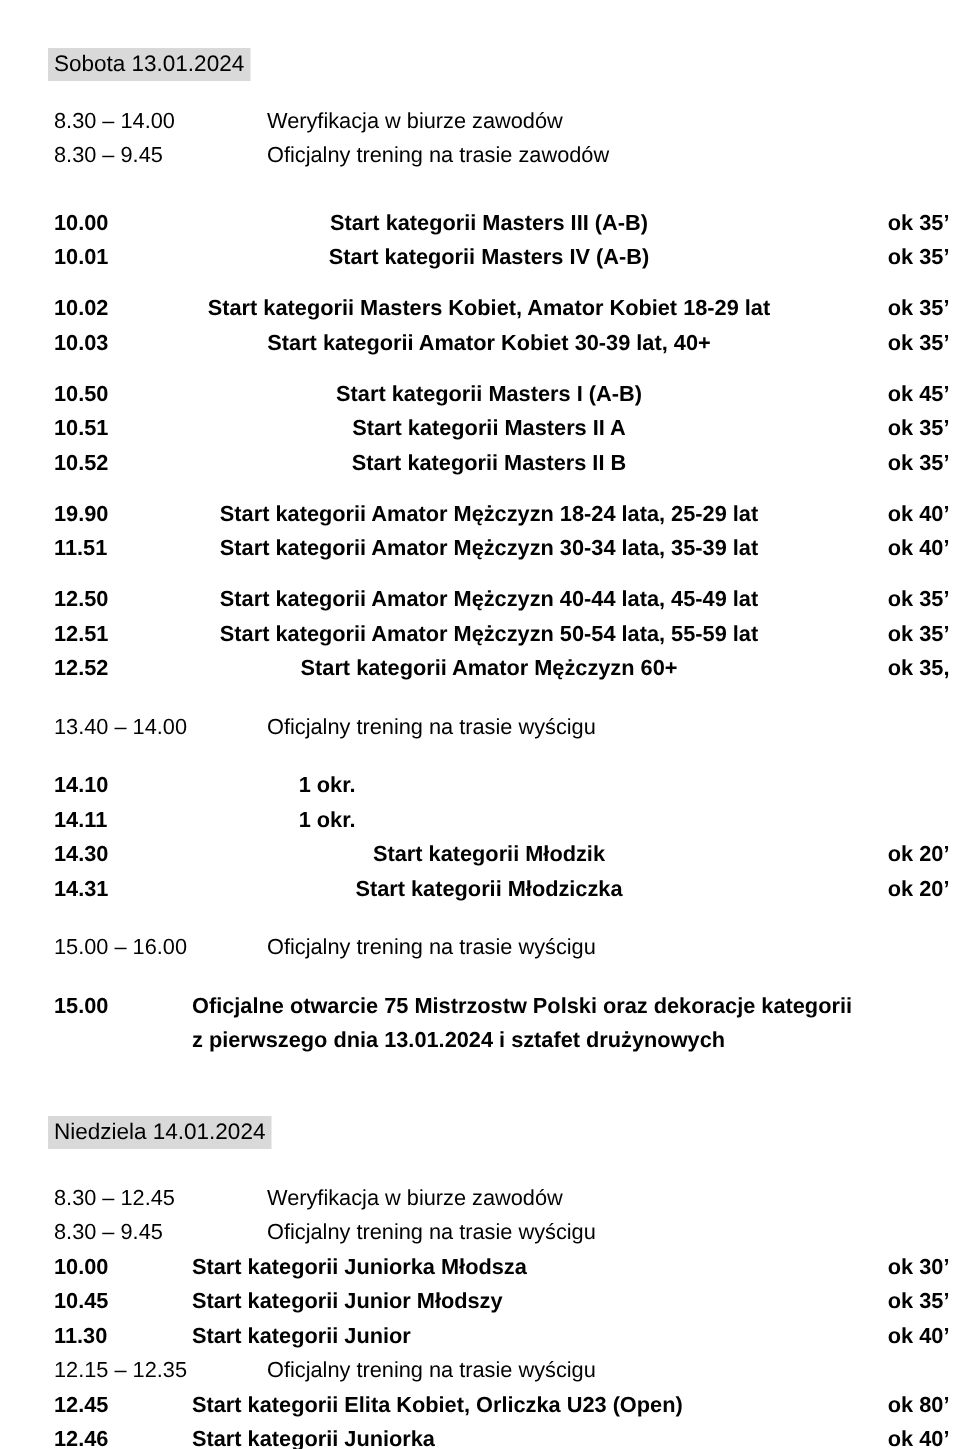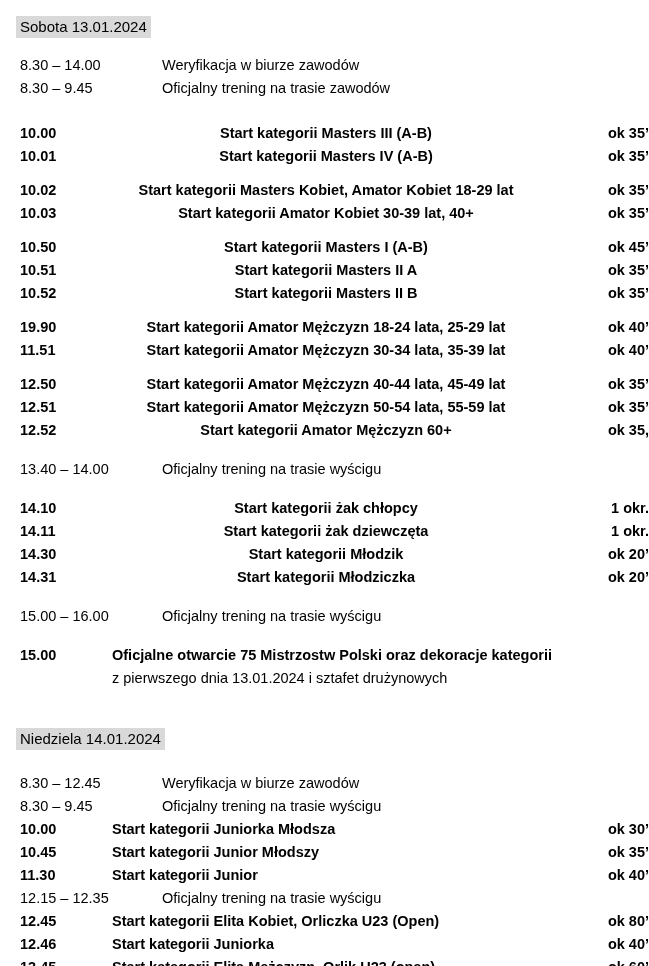--- a/index.html
+++ b/index.html
@@ -13,21 +13,21 @@
     height: 966px;
     font-family: "Liberation Sans", sans-serif;
     color: #000000;
     overflow: hidden;
     position: relative;
   }
   .page {
     position: relative;
     width: 649px;
     height: 842px;
-    padding: 0;
+    padding: 16px;
     box-sizing: border-box;
   }
 
   
   .day-heading {
     display: inline-block;
     font-size: 15px;
     font-weight: normal;
     line-height: 19px;
     background: #d9d9d9;
@@ -89,21 +89,21 @@
     text-align: center;
   }
 
   
   .sun .row.start .dur {
     width: 69px;
   }
 
   
   .cont {
-    font-weight: normal;
+    font-weight: bold;
     font-size: 14.5px;
     line-height: 23px;
     margin-left: 112px;
     white-space: nowrap;
   }
 
   
   .gap-sm { height: 11px; }
   .gap-md { height: 16px; }
   .gap-lg { height: 22px; }
@@ -226,26 +226,24 @@
     <div class="row range">
       <span class="time">13.40 – 14.00</span>
       <span class="desc">Oficjalny trening na trasie wyścigu</span>
     </div>
 
     <div class="gap-md"></div>
 
     <div class="block">
       <div class="row start">
         <span class="time">14.10</span>
-        <span class="desc">Start kategorii żak chłopcy</span>
         <span class="dur">1 okr.</span>
       </div>
       <div class="row start">
         <span class="time">14.11</span>
-        <span class="desc">Start kategorii żak dziewczęta</span>
         <span class="dur">1 okr.</span>
       </div>
       <div class="row start">
         <span class="time">14.30</span>
         <span class="desc">Start kategorii Młodzik</span>
         <span class="dur">ok 20’</span>
       </div>
       <div class="row start">
         <span class="time">14.31</span>
         <span class="desc">Start kategorii Młodziczka</span>

